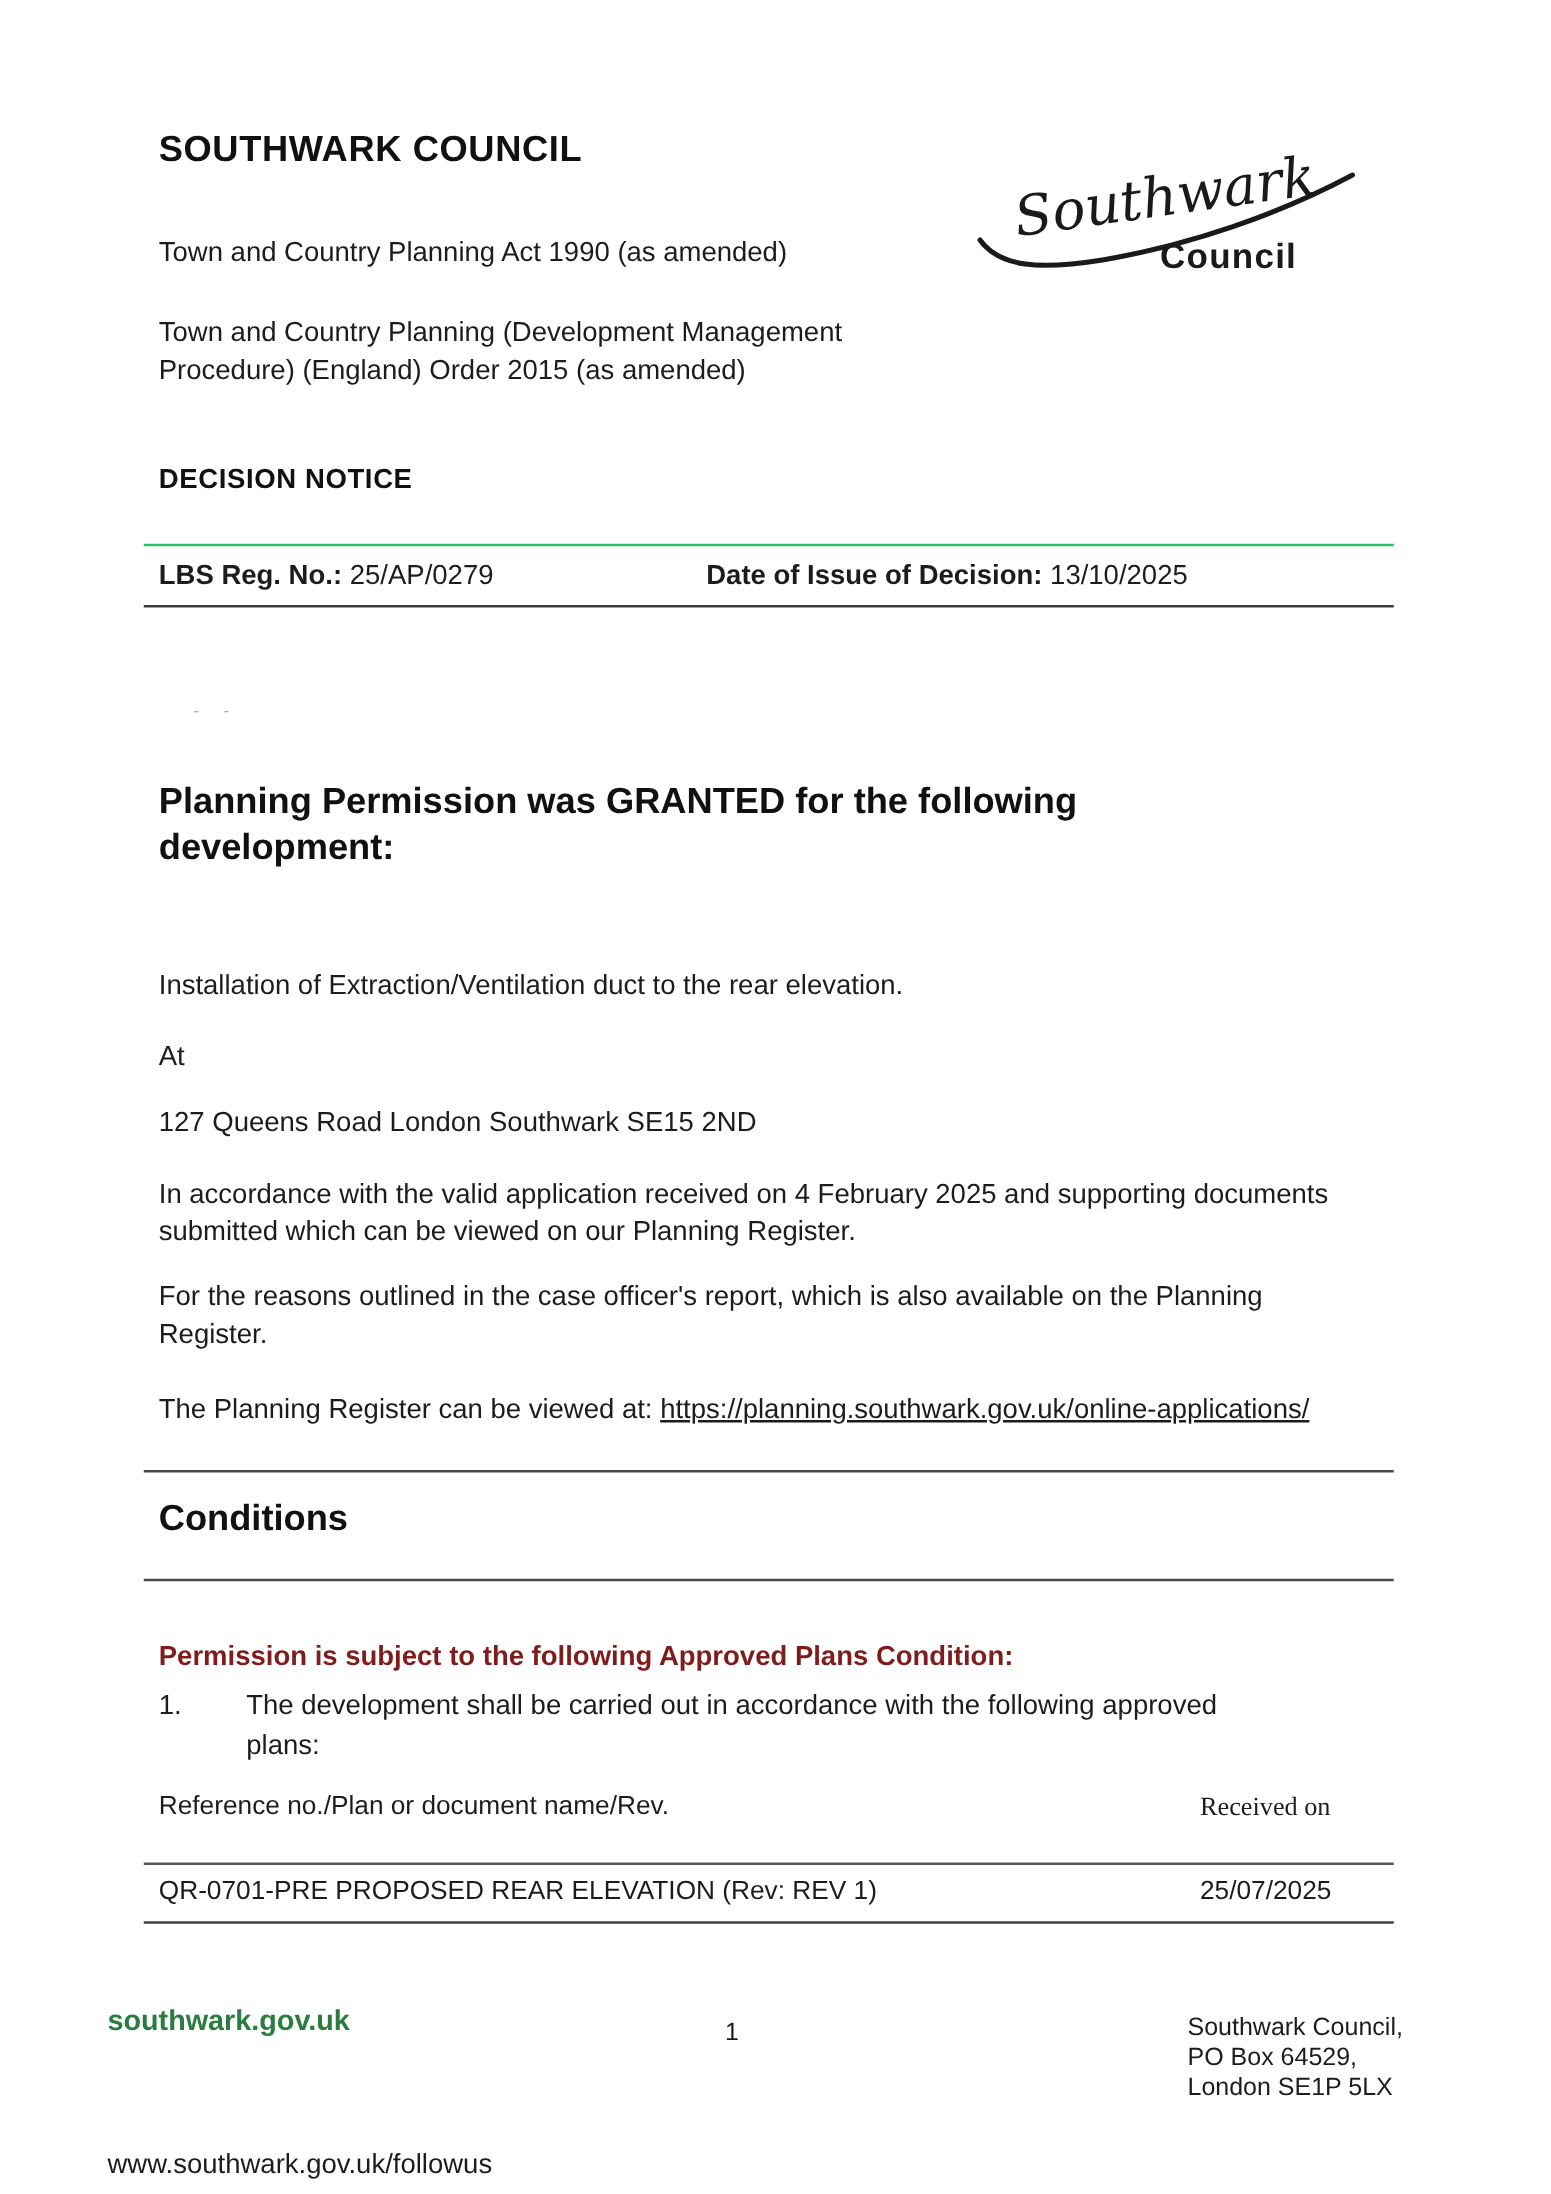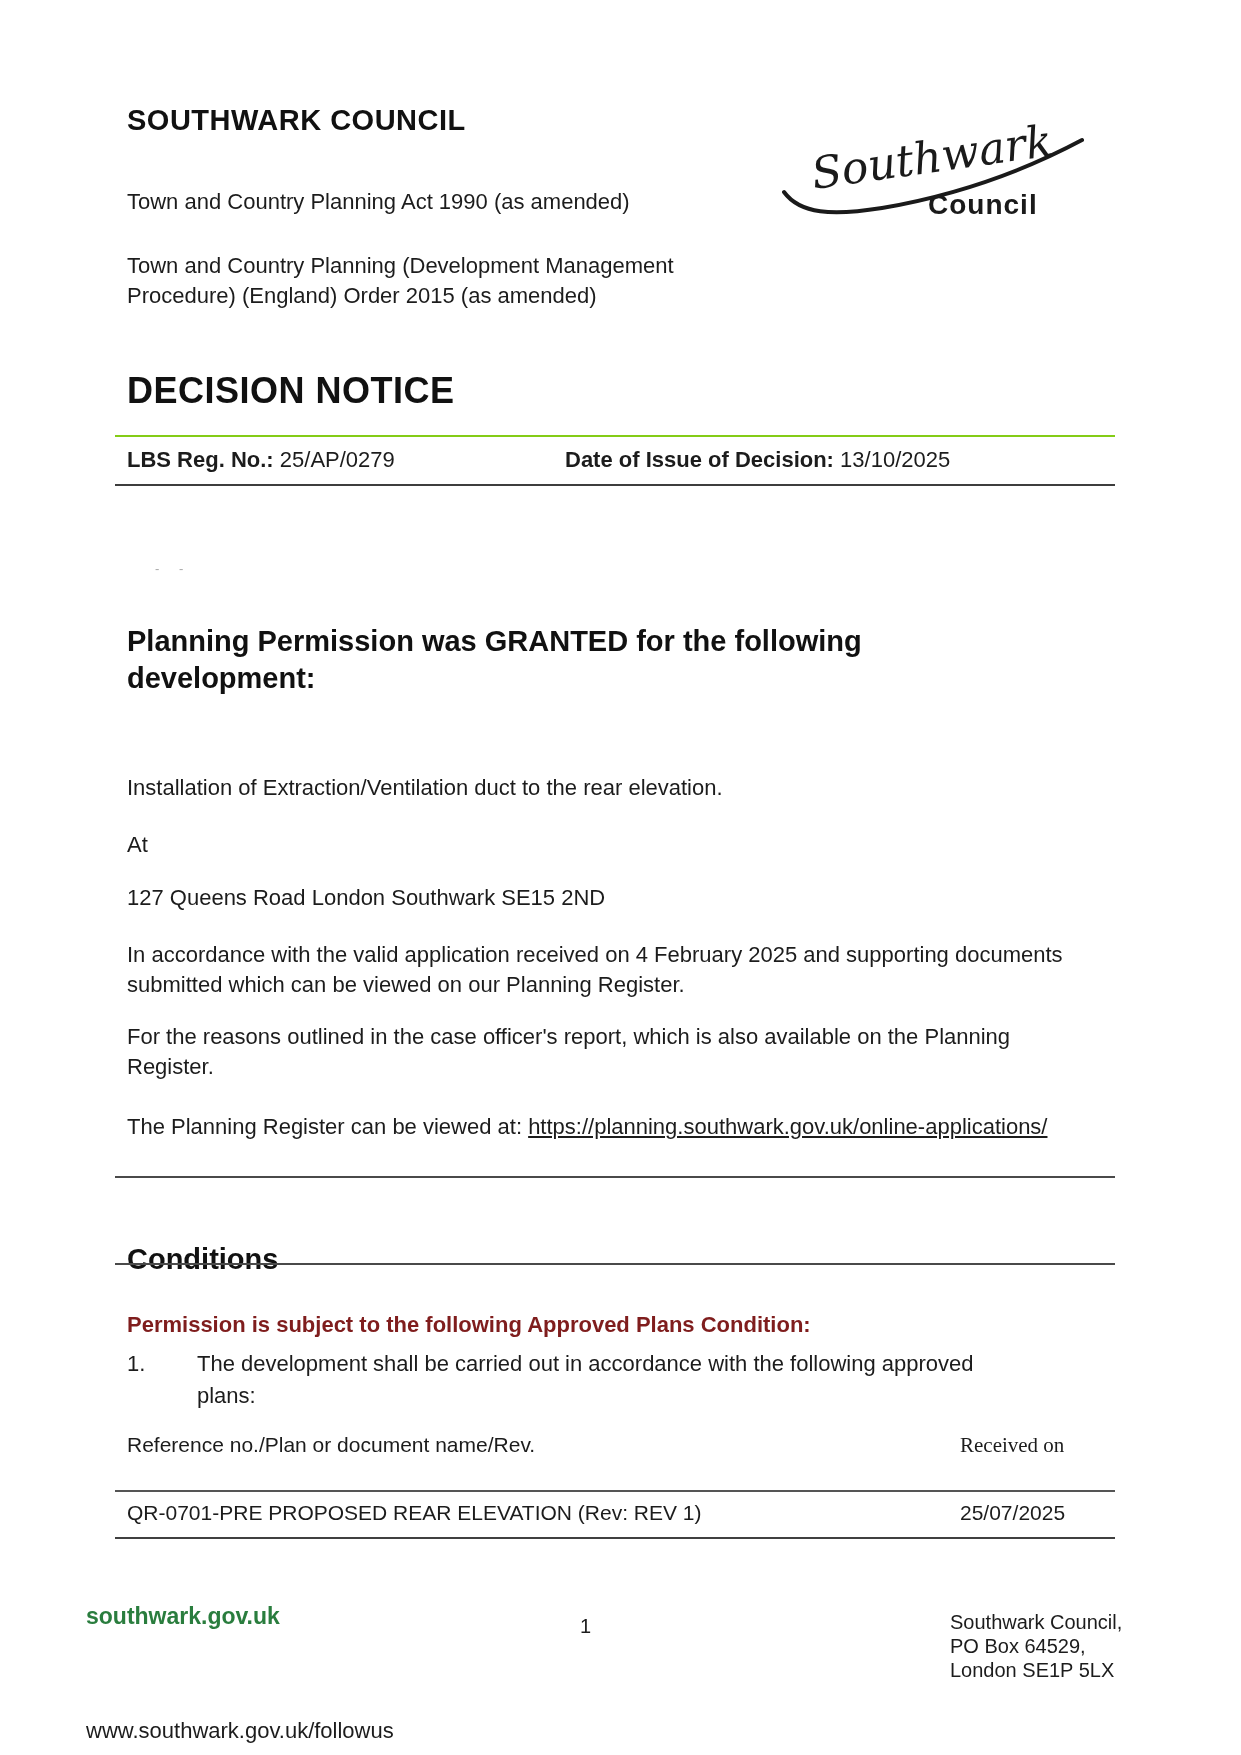--- a/index.html
+++ b/index.html
@@ -14,25 +14,25 @@
   }
   .abs{position:absolute;}
   h1,h2{margin:0;font-weight:bold;color:#111;}
 
   .council-name{top:104px;left:127px;font-size:29px;letter-spacing:0.5px;}
   .act-line{top:165px;left:127px;font-size:22px;}
   .order-line{top:229px;left:127px;width:600px;font-size:22px;line-height:30px;}
 
   .logo{top:108px;left:770px;width:330px;height:120px;}
 
-  .decision-title{top:370px;left:127px;font-size:36px;letter-spacing:0.5px;}
+  .decision-title{top:370px;left:127px;font-size:22px;letter-spacing:0.5px;}
 
   .reg-box{
     top:435px;left:115px;width:1000px;height:47px;
-    border-top:2px solid #84cc16;border-bottom:2px solid #3d3d3d;
+    border-top:2px solid #22c55e;border-bottom:2px solid #3d3d3d;
     font-size:22px;
   }
   .reg-cell1{position:absolute;left:12px;top:10px;white-space:nowrap;}
   .reg-cell2{position:absolute;left:450px;top:10px;white-space:nowrap;}
   .bold{font-weight:bold;}
 
   .stray{top:561px;left:155px;font-size:13px;color:#a9a9a9;letter-spacing:8px;}
 
   .granted-heading{top:623px;left:127px;width:910px;font-size:29px;line-height:37px;}
 
@@ -42,21 +42,21 @@
   .addr{top:861px;left:127px;width:960px;}
   .accordance{top:918px;left:127px;width:960px;}
   .reasons{top:1000px;left:127px;width:960px;}
   .register{top:1090px;left:127px;width:930px;}
   .register a{color:#1c1c1c;text-decoration:underline;}
 
   .rule{left:115px;width:1000px;height:2px;background:#4a4a4a;}
   .rule-1{top:1176px;}
   .rule-2{top:1263px;}
 
-  .conditions-heading{top:1243px;left:127px;font-size:29px;}
+  .conditions-heading{top:1199px;left:127px;font-size:29px;}
   .cond-intro{top:1290px;left:127px;font-size:22px;font-weight:bold;color:#7f1d1d;}
 
   .cond-item-num{top:1348px;left:127px;font-size:22px;line-height:32px;}
   .cond-item-text{top:1348px;left:197px;width:790px;font-size:22px;line-height:32px;}
 
   .plans-header{top:1433px;left:127px;width:987px;font-size:21px;}
   .plans-header .col2{position:absolute;left:833px;top:0;white-space:nowrap;font-family:Liberation Serif, serif;}
 
   .plans-row{
     top:1490px;left:115px;width:1000px;height:45px;

